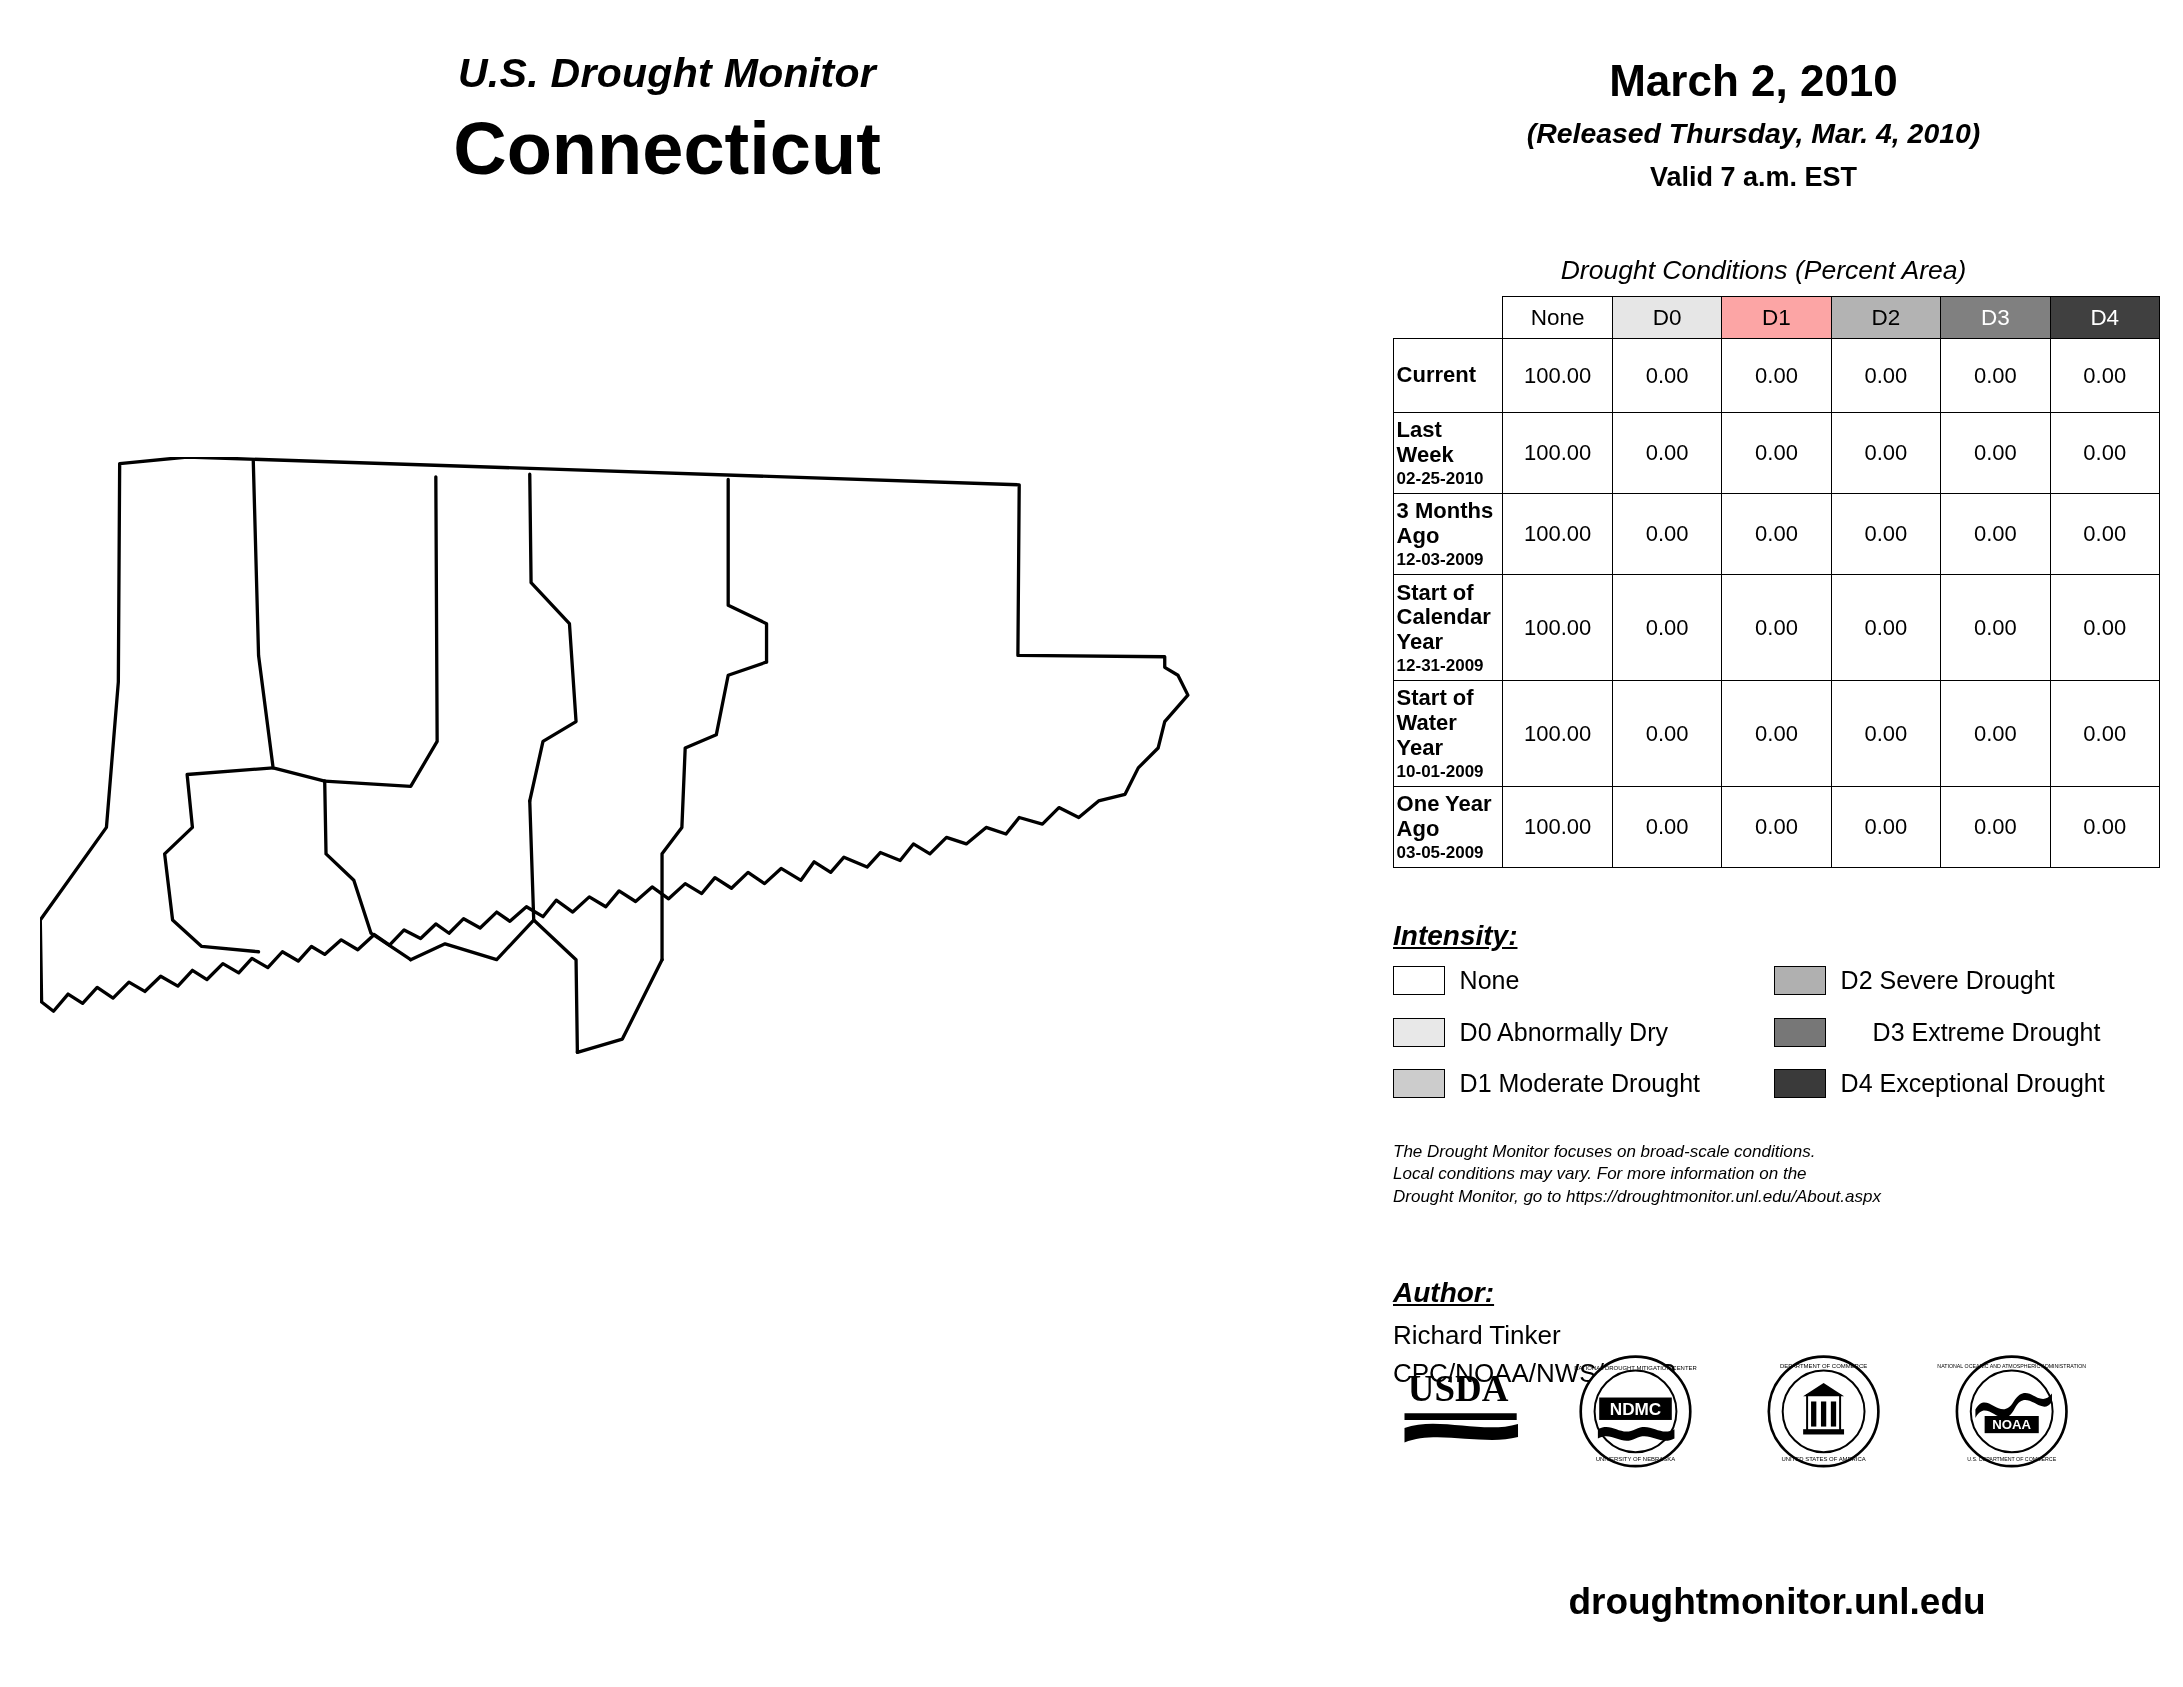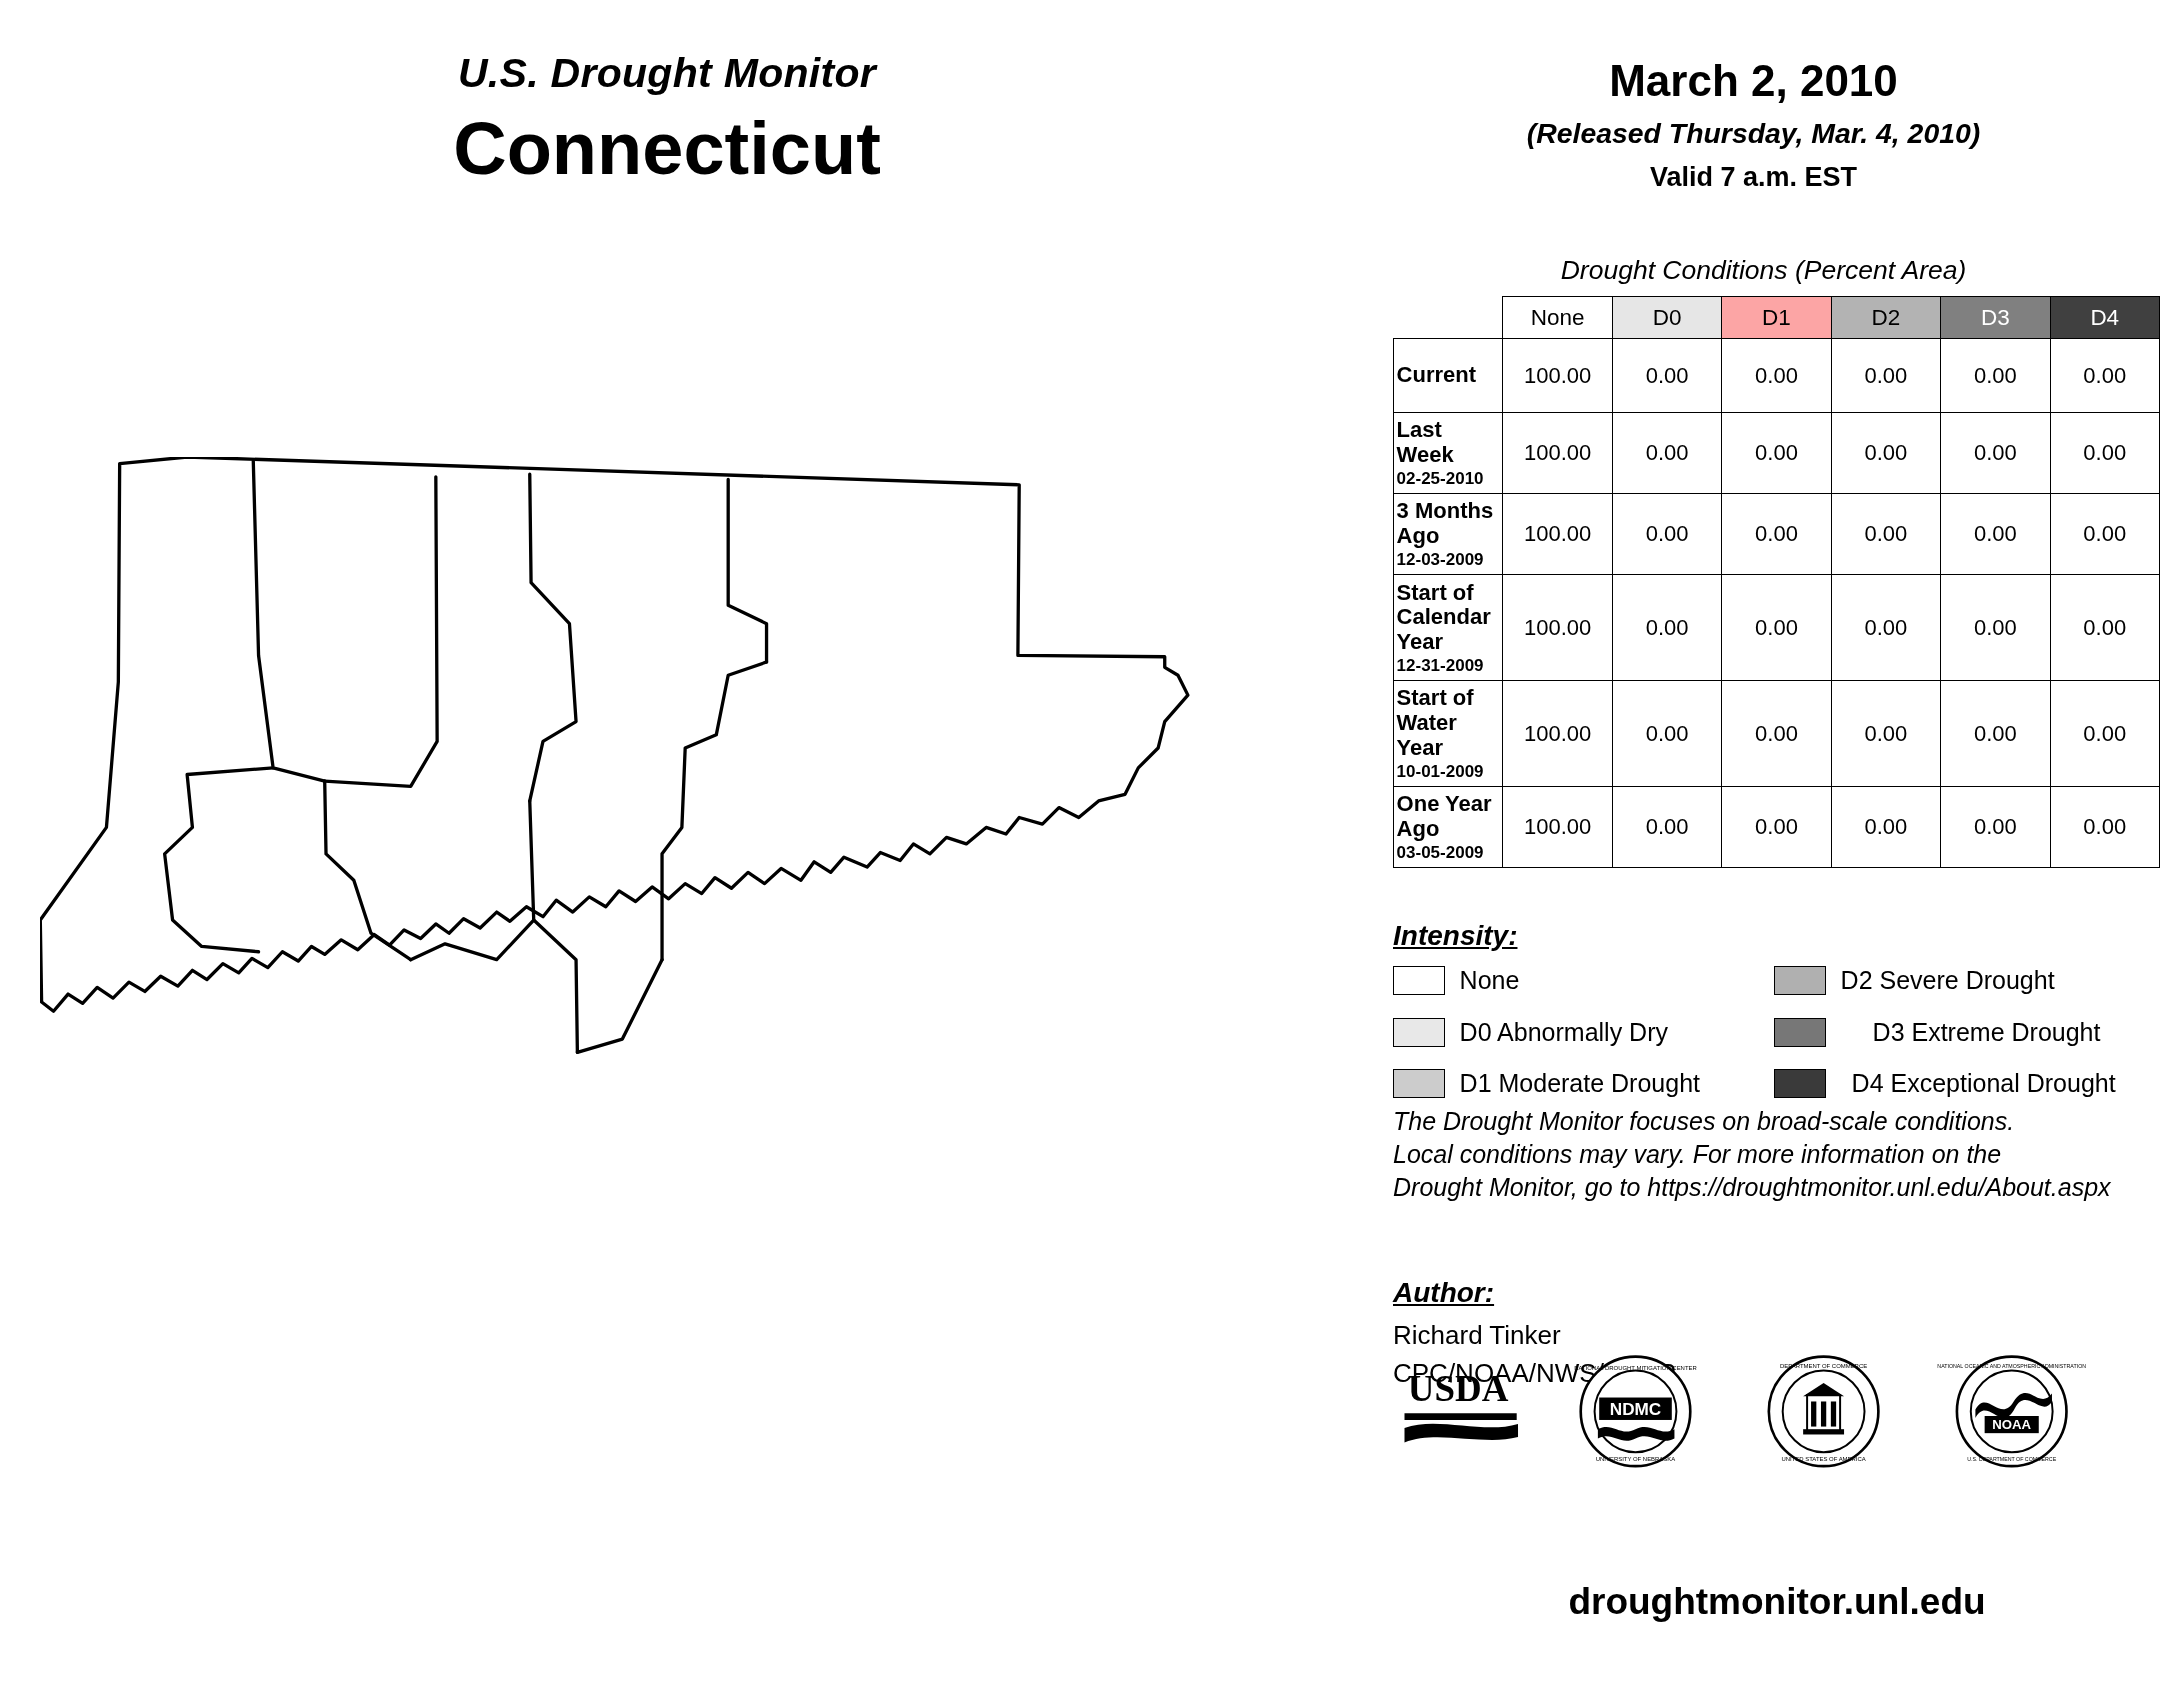--- a/index.html
+++ b/index.html
@@ -167,23 +167,23 @@
     margin-right: 14.6px;
   }
   .legend-label {
     font-size: 25px;
     white-space: nowrap;
   }
 
   #disclaimer {
     position: absolute;
     left: 23px;
-    top: 1105px;
+    top: 1141px;
     width: 781px;
-    font-size: 25px;
+    font-size: 17px;
     font-style: italic;
     line-height: 1.32;
   }
 
   #author-head {
     position: absolute;
     left: 23px;
     top: 1277px;
     font-size: 28px;
     font-style: italic;
@@ -454,21 +454,21 @@
   </div>
 
   <div class="legend-item" style="left:404px; top:966px;">
     <span class="legend-swatch" style="background:#b0b0b0;"></span>
     <span class="legend-label">D2 Severe Drought</span>
   </div>
   <div class="legend-item" style="left:404px; top:1018px;gap:32px;">
     <span class="legend-swatch" style="background:#777777;"></span>
     <span class="legend-label">D3 Extreme Drought</span>
   </div>
-  <div class="legend-item" style="left:404px; top:1069px;gap:11px;">
+  <div class="legend-item" style="left:404px; top:1069px;">
     <span class="legend-swatch" style="background:#3a3a3a;"></span>
     <span class="legend-label">D4 Exceptional Drought</span>
   </div>
 
   <div id="disclaimer">
     <div>The Drought Monitor focuses on broad-scale conditions.</div>
     <div>Local conditions may vary. For more information on the</div>
     <div>Drought Monitor, go to https://droughtmonitor.unl.edu/About.aspx</div>
   </div>
 

